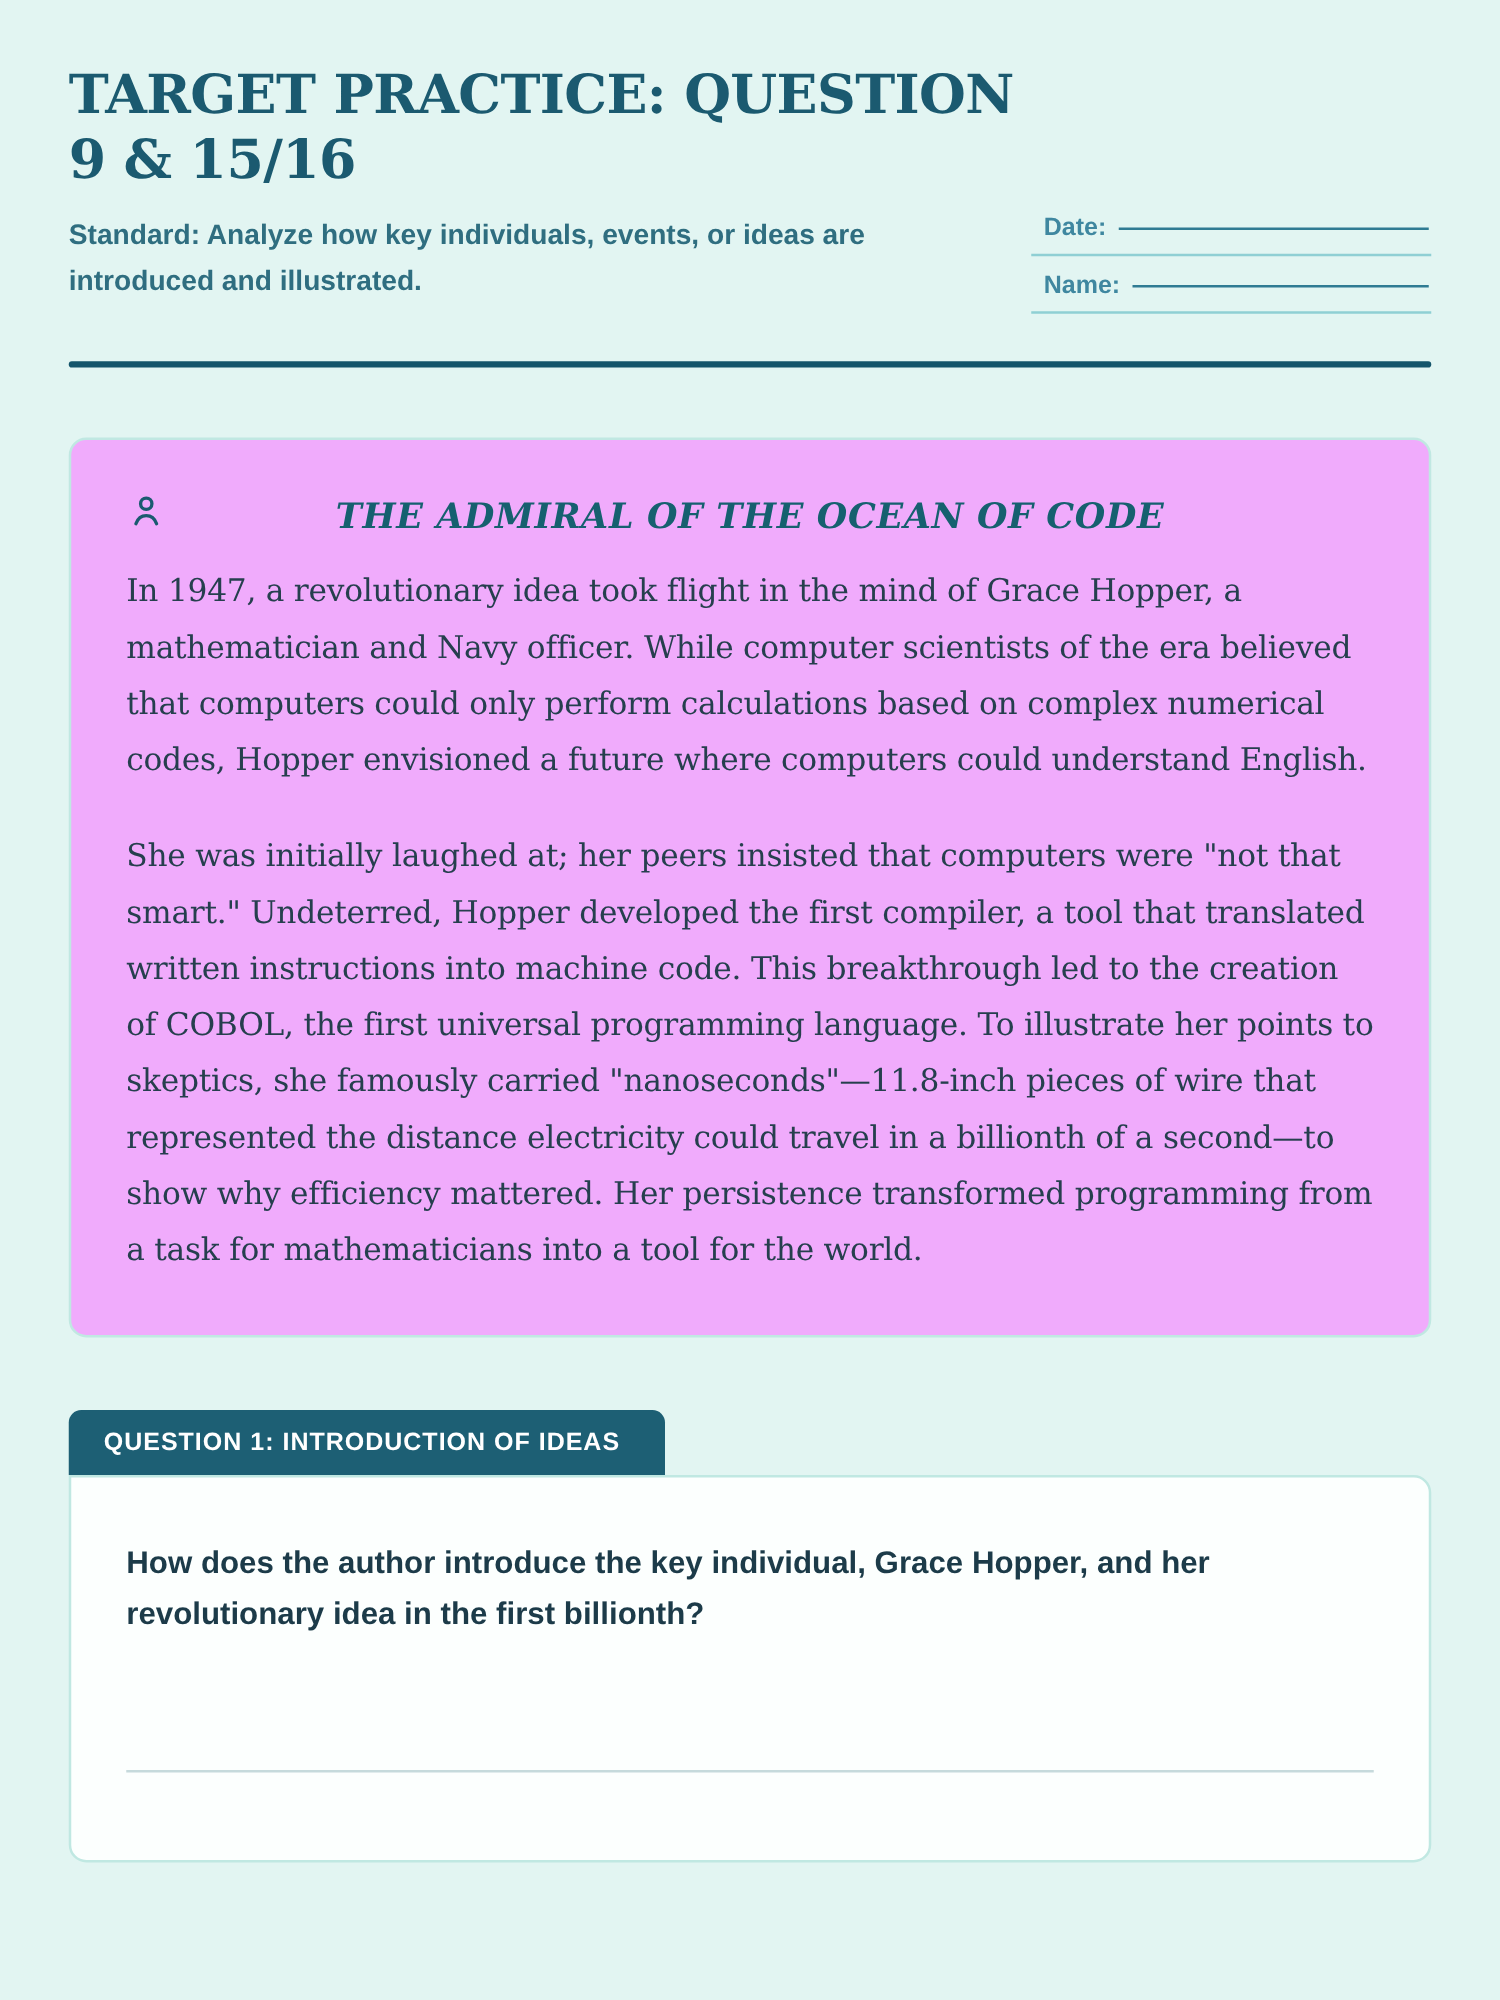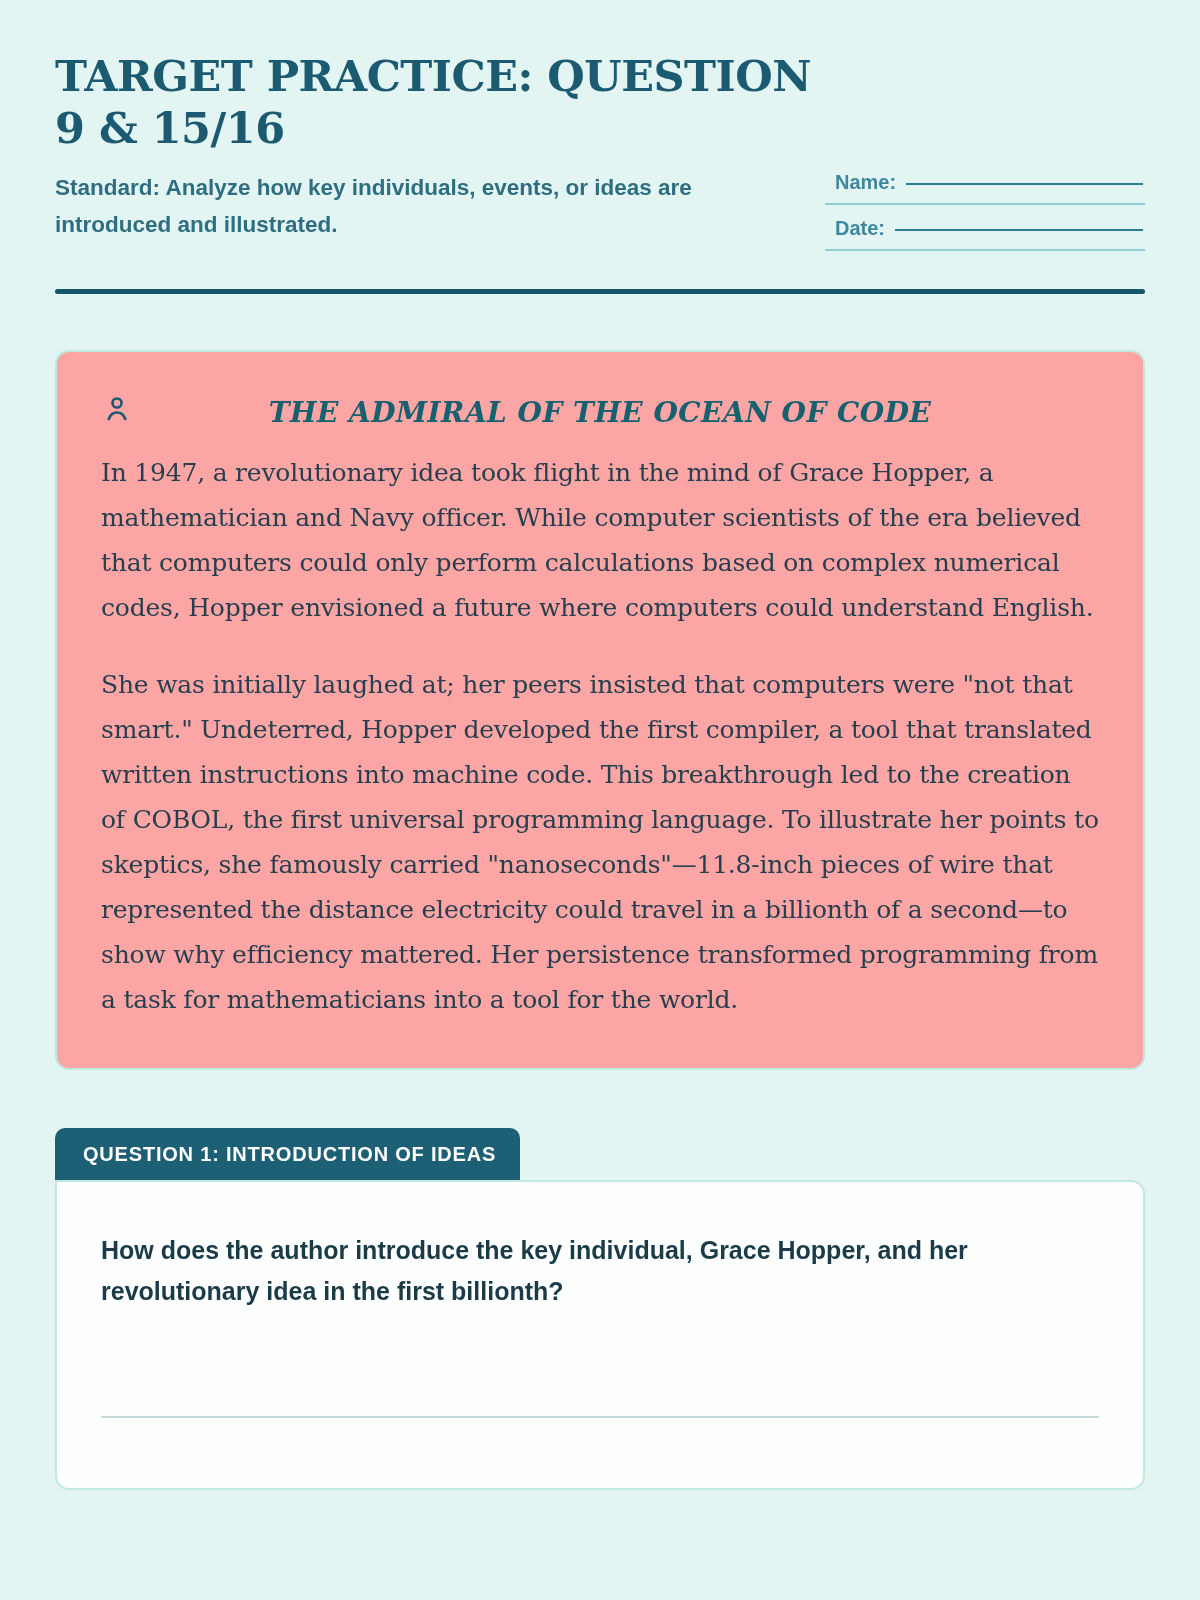--- a/index.html
+++ b/index.html
@@ -62,21 +62,21 @@
   .divider {
     height: 5px;
     background: #14556b;
     border-radius: 3px;
     margin-top: 26px;
   }
 
   
   .passage-card {
     margin-top: 56px;
-    background: #fca5a5;
+    background: #f0abfc;
     border: 2px solid #c0e8e2;
     border-radius: 14px;
     padding: 40px 44px 46px 44px;
   }
   .passage-head {
     position: relative;
     min-height: 42px;
     display: flex;
     align-items: center;
     justify-content: center;
@@ -104,21 +104,21 @@
 
   
   .question-section { margin-top: 58px; }
   .question-badge {
     display: inline-block;
     background: #1d5f74;
     color: #ffffff;
     font-size: 20px;
     font-weight: 700;
     letter-spacing: 0.8px;
-    padding: 15px 24px 14px 28px;
+    padding: 15px 36px 14px 28px;
     border-radius: 10px 10px 0 0;
   }
   .question-card {
     background: #fcfffe;
     border: 2px solid #c0e8e2;
     border-radius: 0 14px 14px 14px;
     padding: 48px 44px 70px 44px;
     min-height: 300px;
   }
   .question-prompt {
@@ -142,25 +142,25 @@
     <h1 class="doc-title">
       <span class="title-line">TARGET PRACTICE: QUESTION</span>
       <span class="title-line">9 &amp; 15/16</span>
     </h1>
 
     <div class="header-row">
       <p class="standard-text">Standard: Analyze how key individuals, events, or ideas are introduced and illustrated.</p>
 
       <div class="name-date">
         <div class="field-row">
-          <span class="field-label">Name:</span>
+          <span class="field-label">Date:</span>
           <span class="field-fill"></span>
         </div>
         <div class="field-row">
-          <span class="field-label">Date:</span>
+          <span class="field-label">Name:</span>
           <span class="field-fill"></span>
         </div>
       </div>
     </div>
 
     <div class="divider"></div>
   </header>
 
   <section class="passage-card">
     <div class="passage-head">

